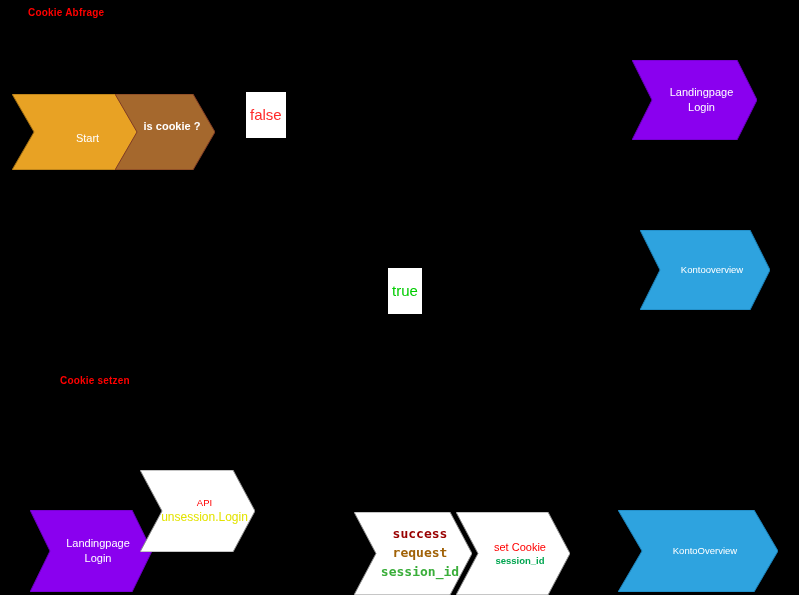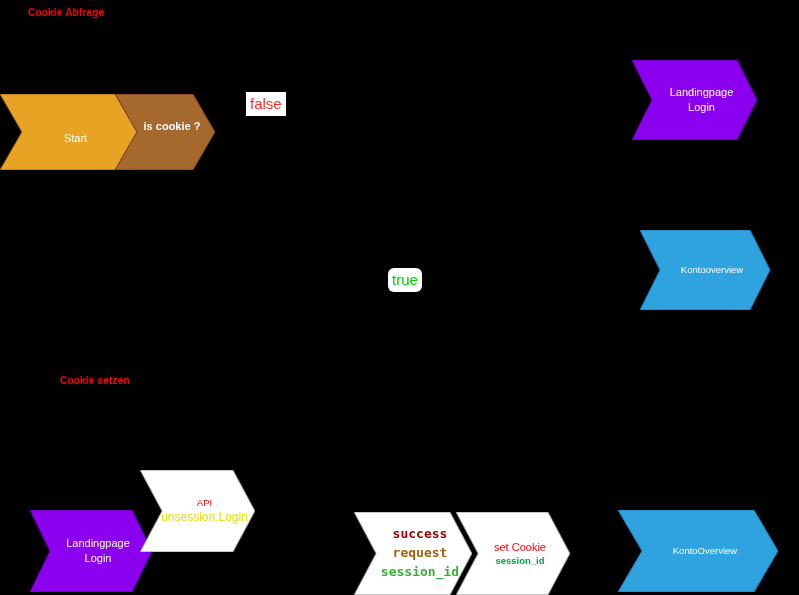--- a/index.html
+++ b/index.html
@@ -47,50 +47,50 @@
   .mono {
     font-family: "DejaVu Sans Mono", monospace;
     font-size: 13px;
     line-height: 1.45;
     font-weight: bold;
   }
   .bold { font-weight: bold; }
   .tag {
     position: absolute;
     background: #ffffff;
-    padding: 3px 4px;
+    padding: 14px 4px;
     font-size: 15px;
     line-height: 1.2;
   }
   .pad-notch { padding-left: 14px; }
 </style>
 </head>
 <body>
 
 <div id="stage">
 
   <div class="section-title" style="left: 12px; top: 7px; color: rgb(255, 0, 0); margin-left: 16px;">Cookie Abfrage</div>
 
-  <div class="node" style="left:0px; top:94px; width:137px; height:88px;">
+  <div class="node" style="left:12px; top:94px; width:137px; height:88px;">
     <svg width="137" height="76" viewBox="0 0 137 76">
       <polygon points="0,0 115,0 137,38 115,76 0,76 22,38" stroke="#9A6A12" stroke-width="1" fill="#E8A224"></polygon>
     </svg>
     <div class="label txt-white fs9 pad-notch">Start</div>
   </div>
 
   <div class="node" style="left:115px; top:94px; width:100px; height:64px;font-weight:bold;">
     <svg width="100" height="76" viewBox="0 0 100 76">
       <polygon points="0,0 78,0 100,38 78,76 0,76 22,38" stroke="#7E3B25" stroke-width="1" fill="#A5682D"></polygon>
     </svg>
     <div class="label txt-white fs9 pad-notch">is cookie ?</div>
   </div>
 
   <div class="tag" style="left: 246px; top: 92px; color: rgb(255, 42, 42);">false</div>
 
-  <div class="tag" style="left: 388px; top: 268px; color: rgb(0, 204, 0); border-radius: 6px;">true</div>
+  <div class="tag" style="left: 388px; top: 268px; color: rgb(0, 204, 0);">true</div>
 
   <div class="node" style="left:632px; top:60px; width:125px; height:80px;">
     <svg width="125" height="80" viewBox="0 0 125 80">
       <polygon points="0,0 105,0 125,40 105,80 0,80 20,40" stroke="#6600B8" stroke-width="1" fill="#8A00EF"></polygon>
     </svg>
     <div class="label txt-white fs9 pad-notch">
       <span>Landingpage</span>
       <span>Login</span>
     </div>
   </div>

